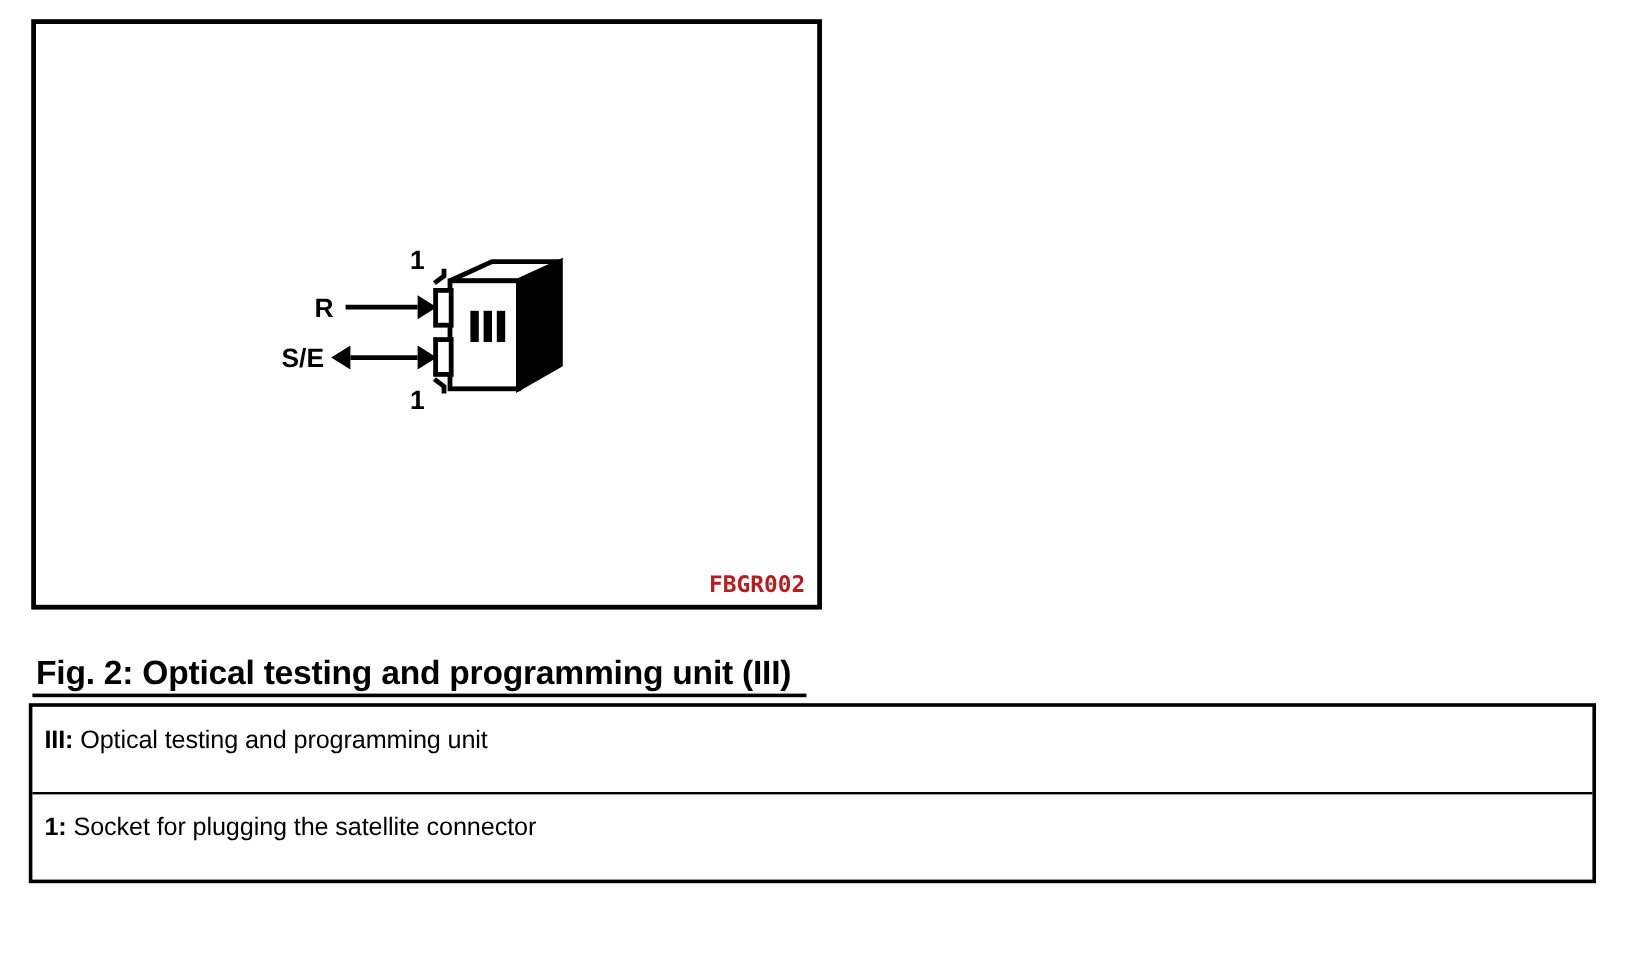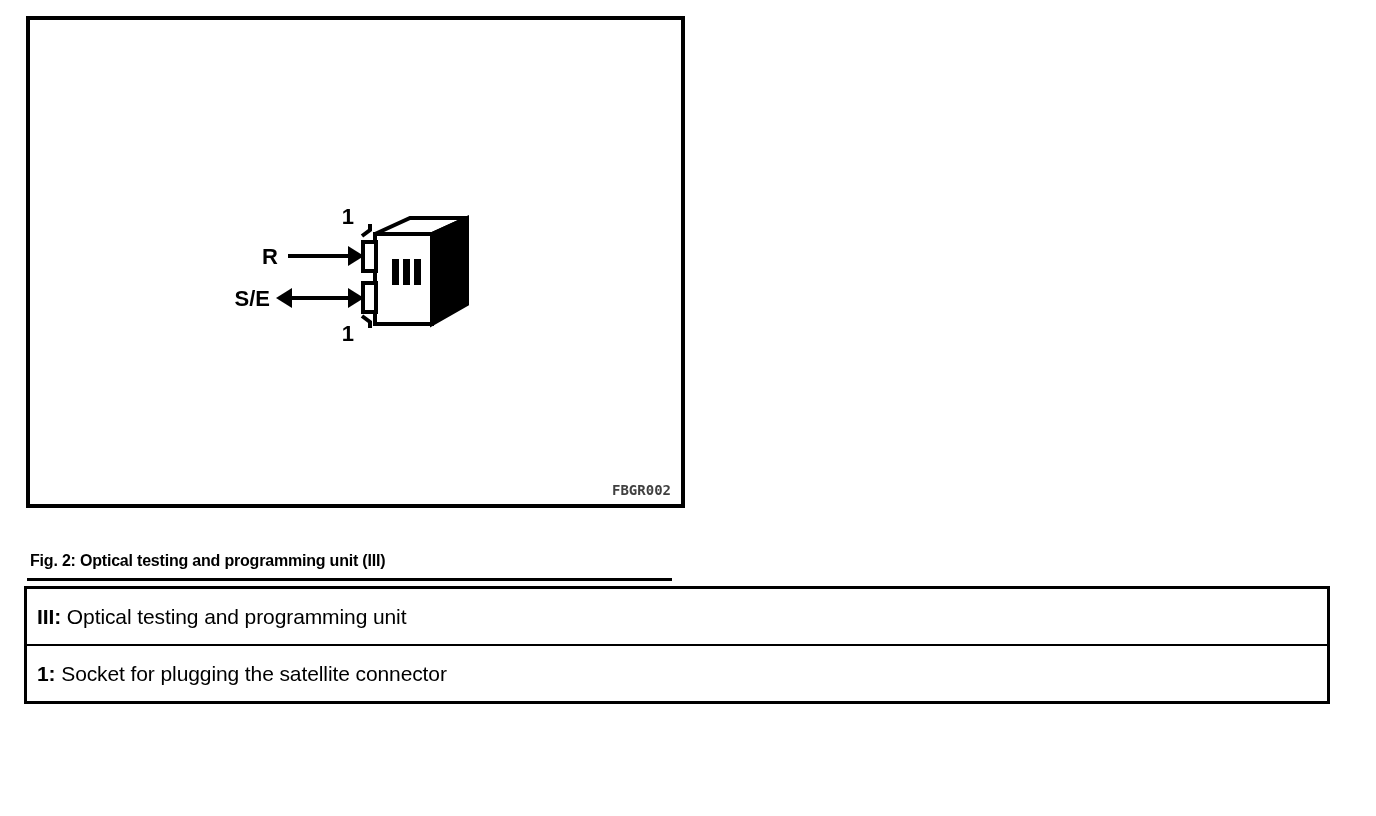--- a/index.html
+++ b/index.html
@@ -36,33 +36,33 @@
     width: 260px;
     height: 150px;
   }
 
   
   #figure-code {
     position: absolute;
     right: 10px;
     bottom: 6px;
     font-family: "DejaVu Sans Mono", "Liberation Mono", monospace;
-    font-size: 14px;
+    font-size: 19px;
     font-weight: bold;
     letter-spacing: 0px;
-    color: #404040;
+    color: #b91c1c;
     white-space: nowrap;
   }
 
   
   #figure-caption {
     position: absolute;
     left: 30px;
     top: 548px;
-    font-size: 16px;
+    font-size: 28px;
     font-weight: bold;
     letter-spacing: -0.2px;
     white-space: nowrap;
     line-height: 26px;
     color: #000000;
   }
   #caption-rule {
     position: absolute;
     left: 27px;
     top: 578px;
@@ -82,21 +82,21 @@
     box-sizing: border-box;
     background: #ffffff;
   }
   #legend-table table {
     width: 100%;
     border-collapse: collapse;
     table-layout: fixed;
   }
   #legend-table td {
     height: 55px;
-    padding: 0 0 0 10px;
+    padding: 0 0 16px 10px;
     vertical-align: middle;
     border-bottom: 2px solid #000000;
     font-size: 21px;
     letter-spacing: -0.1px;
     white-space: nowrap;
     color: #000000;
   }
   #legend-table tr:last-child td {
     border-bottom: none;
   }

